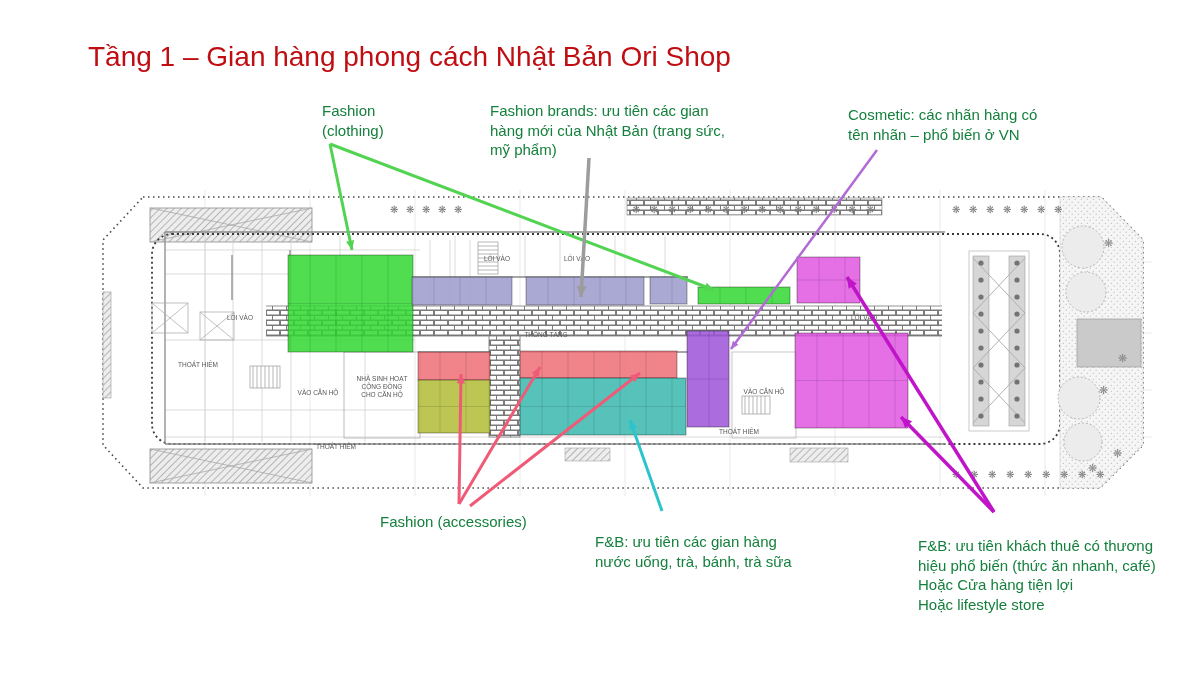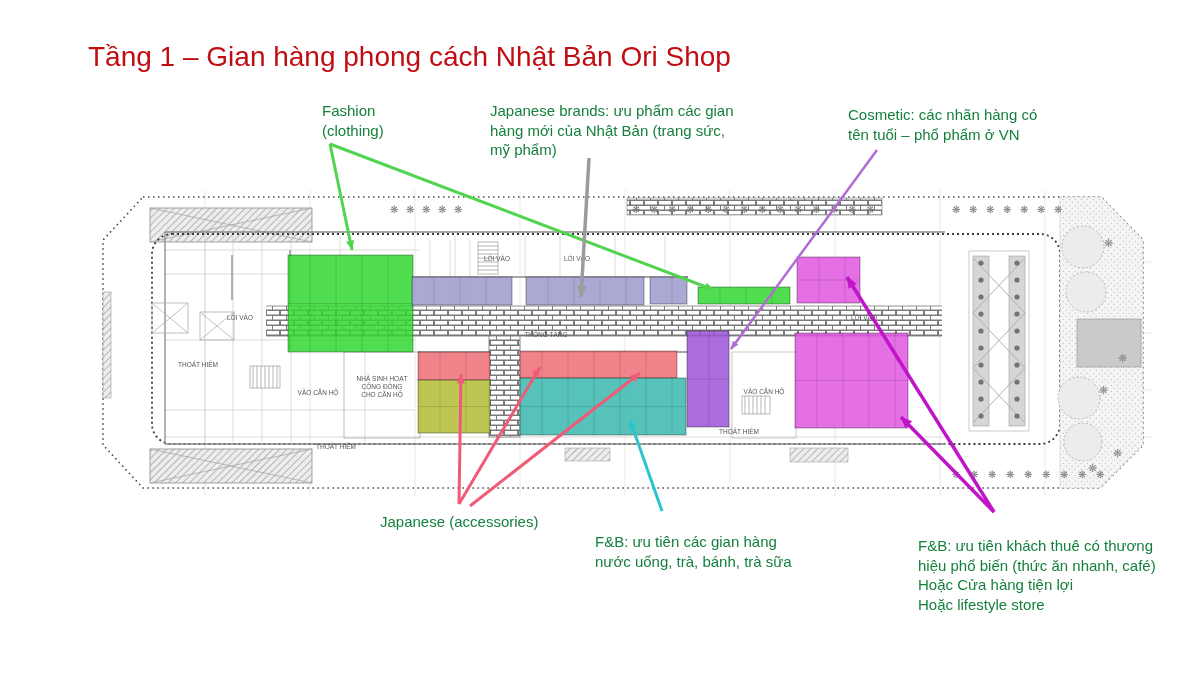--- a/index.html
+++ b/index.html
@@ -364,26 +364,26 @@
           <line x1="994" y1="512" x2="901" y2="417" stroke="#c014c9" stroke-width="3.5"></line>
           <polygon points="901,417 912.0685189429033,421.37011308899315 905.1336502862949,428.1589845107256" fill="#c014c9"></polygon>
         </g>
       </g>
   </svg>
 
   <div class="title" style="color: rgb(192, 13, 18);">Tầng 1 – Gian hàng phong cách Nhật Bản Ori Shop</div>
   <div id="notes">
       <div class="note" style="left: 322px; top: 101px; width: 160px;">Fashion
 (clothing)</div>
-      <div class="note" style="left: 490px; top: 101px; width: 265px;">Japanese brands: ưu phẩm các gian
+      <div class="note" style="left: 490px; top: 101px; width: 265px;">Fashion brands: ưu tiên các gian
 hàng mới của Nhật Bản (trang sức,
 mỹ phẩm)</div>
       <div class="note" style="left: 848px; top: 105px; width: 250px;">Cosmetic: các nhãn hàng có
-tên tuổi – phổ phẩm ở VN</div>
-      <div class="note" style="left: 380px; top: 512px; width: 210px;">Japanese (accessories)</div>
+tên nhãn – phổ biến ở VN</div>
+      <div class="note" style="left: 380px; top: 512px; width: 210px;">Fashion (accessories)</div>
       <div class="note" style="left: 595px; top: 515px; width: 235px; margin-top: 17px;">F&amp;B: ưu tiên các gian hàng
 nước uống, trà, bánh, trà sữa</div>
       <div class="note" style="left: 918px; top: 521px; width: 270px; margin-top: 15px;">F&amp;B: ưu tiên khách thuê có thương
 hiệu phổ biến (thức ăn nhanh, café)
 Hoặc Cửa hàng tiện lợi
 Hoặc lifestyle store</div>
     </div>
 </div>
 
 </body></html>

